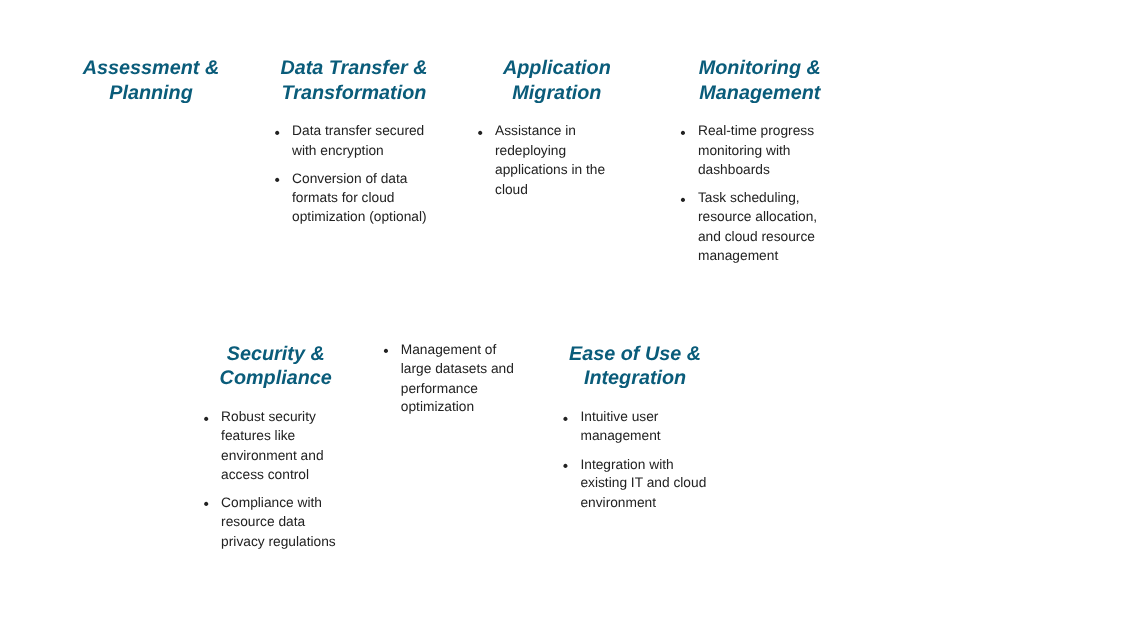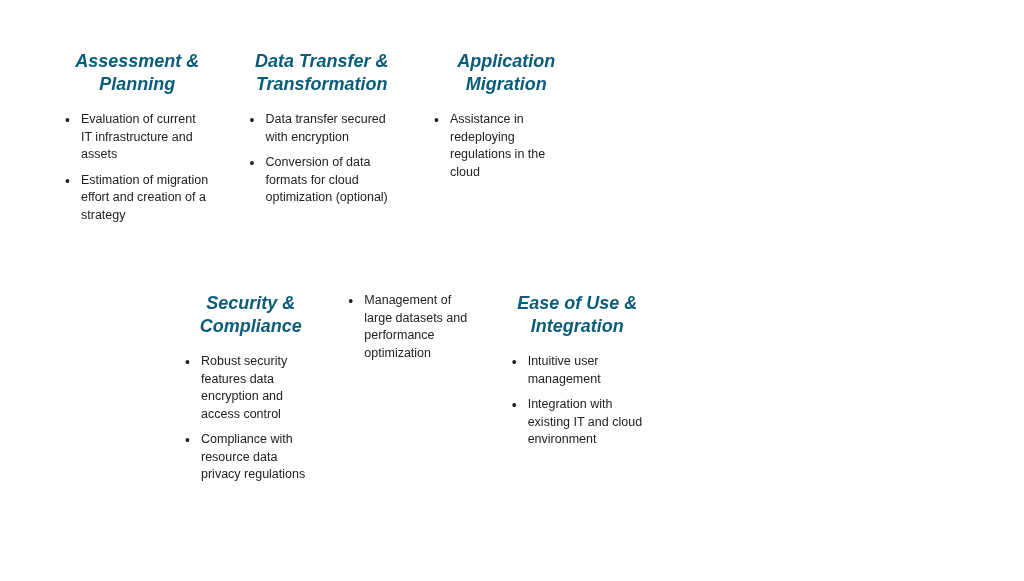--- a/index.html
+++ b/index.html
@@ -84,45 +84,48 @@
       font-size: 14px;
     }
   </style>
 </head>
 <body>
 
 <div class="page-container">
   <div class="top-row">
   <div class="card">
         <div class="card-title">Assessment &amp;<br>Planning</div>
-        <ul class="card-list">
-          <li>Evaluation of current IT infrastructure and assets</li>
-          <li>Estimation of migration effort and creation of a strategy</li>
-        </ul>
       </div>
       <div class="card">
         <div class="card-title">Data Transfer &amp;<br>Transformation</div>
         <ul class="card-list">
           <li>Data transfer secured with encryption</li>
           <li>Conversion of data formats for cloud optimization (optional)</li>
         </ul>
       </div>
       <div class="card">
         <div class="card-title">Application<br>Migration</div>
         <ul class="card-list">
-          <li>Assistance in redeploying regulations in the cloud</li>
+          <li>Assistance in redeploying applications in the cloud</li>
+        </ul>
+      </div>
+      <div class="card">
+        <div class="card-title">Monitoring &amp;<br>Management</div>
+        <ul class="card-list">
+          <li>Real-time progress monitoring with dashboards</li>
+          <li>Task scheduling, resource allocation, and cloud resource management</li>
         </ul>
       </div>
     </div>
   <div class="bottom-row">
   <div class="bottom-row-inner">
         <div class="card">
           <div class="card-title">Security &amp;<br>Compliance</div>
           <ul class="card-list">
-            <li>Robust security features data encryption and access control</li>
+            <li>Robust security features like environment and access control</li>
             <li>Compliance with resource data privacy regulations</li>
           </ul>
         </div>
         <div class="card">
           <ul class="card-list">
             <li>Management of large datasets and performance optimization</li>
           </ul>
         </div>
         <div class="card">
           <div class="card-title">Ease of Use &amp;<br>Integration</div>

